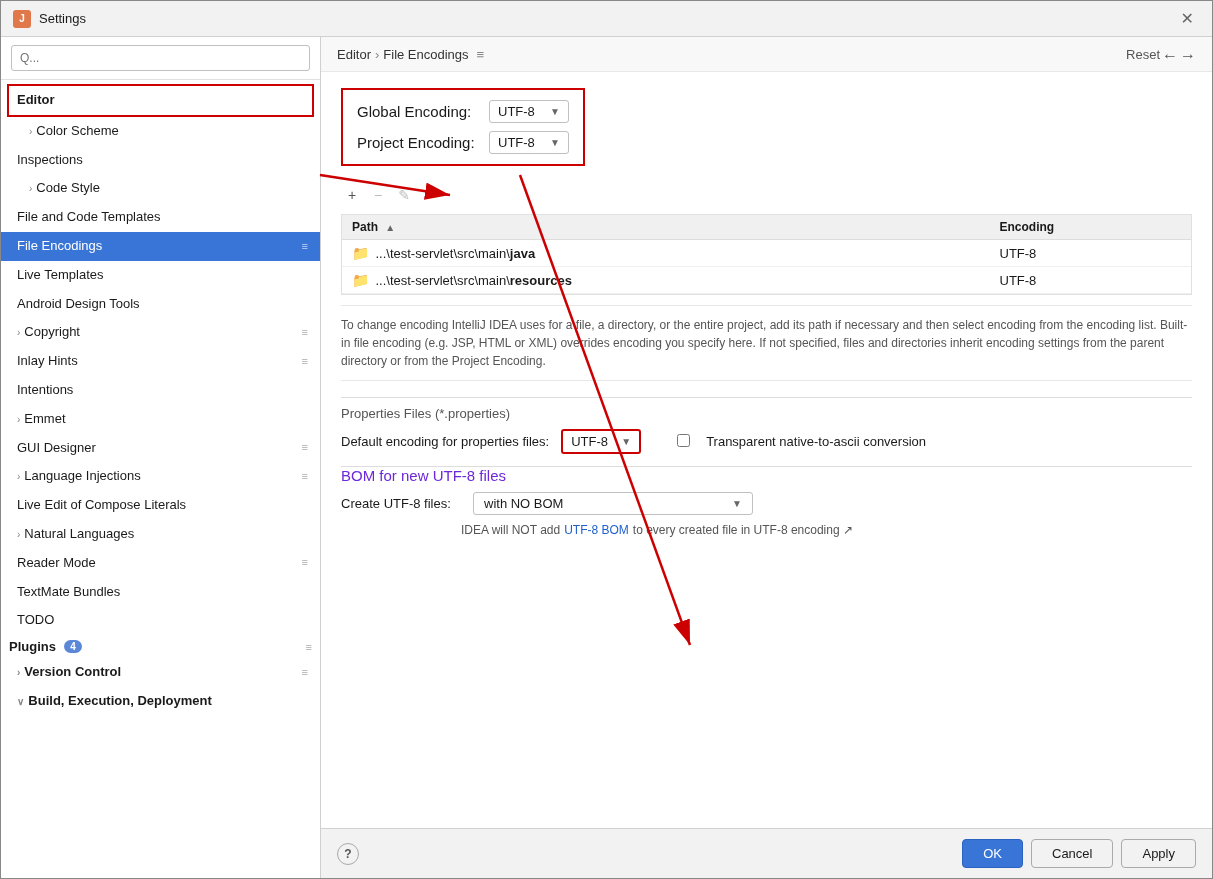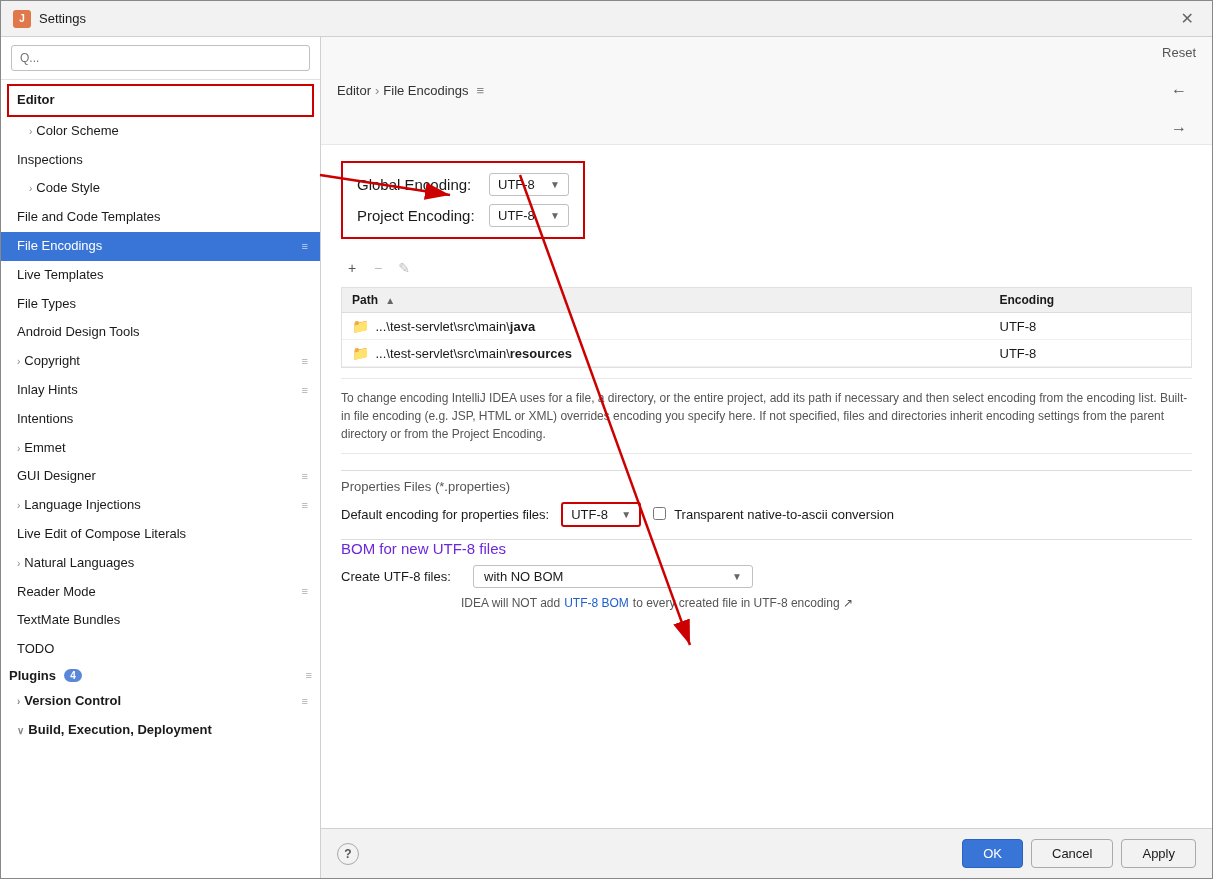--- a/index.html
+++ b/index.html
@@ -29,21 +29,21 @@
     .badge { background: #3875d7; color: white; border-radius: 8px; font-size: 10px; padding: 1px 6px; min-width: 18px; text-align: center; }
 
     .sidebar-section-plugins { display: flex; align-items: center; padding: 4px 8px; font-weight: 600; font-size: 13px; gap: 8px; }
     .sidebar-section-plugins .badge { background: #5a87d8; }
 
     
     .main { flex: 1; display: flex; flex-direction: column; background: #fff; }
 
     .breadcrumb-bar { display: flex; align-items: center; justify-content: space-between; padding: 8px 16px; border-bottom: 1px solid #e8e8e8; background: #f8f8f8; }
     .breadcrumb { display: flex; align-items: center; gap: 4px; font-size: 13px; color: #333; }
-    .breadcrumb-actions { display: flex; align-items: center; gap: 20px; color: #666; font-size: 13px; flex-direction: column; }
+    .breadcrumb-actions { display: flex; align-items: center; gap: 2px; color: #666; font-size: 13px; }
 
     .panel { padding: 16px 20px; flex: 1; overflow-y: auto; }
     .encoding-row { display: flex; align-items: center; gap: 12px; margin-bottom: 8px; }
     .encoding-row:last-child { margin-bottom: 0; }
     .encoding-label { font-size: 15px; min-width: 120px; }
     .encoding-dropdown { display: flex; align-items: center; gap: 4px; border: 1px solid #c0c0c0; background: #fff; padding: 3px 8px; border-radius: 3px; cursor: pointer; font-size: 13px; min-width: 80px; justify-content: space-between; }
     .encoding-dropdown .dd-arrow { font-size: 10px; color: #666; }
 
     
     .table-toolbar { display: flex; align-items: center; gap: 4px; margin-bottom: 4px; padding: 4px 0; }
@@ -55,21 +55,21 @@
     .file-table th { text-align: left; padding: 5px 10px; background: #f0f0f0; border-bottom: 1px solid #ddd; font-size: 12px; font-weight: 600; }
     .file-table td { padding: 5px 10px; border-bottom: 1px solid #f0f0f0; font-size: 13px; }
     .file-table .path-cell { display: flex; align-items: center; gap: 6px; }
     .sort-arrow { font-size: 10px; color: #666; margin-left: 4px; }
 
     
     .help-text { font-size: 12px; color: #555; line-height: 1.5; padding: 10px 0; border-top: 1px solid #e8e8e8; border-bottom: 1px solid #e8e8e8; margin-bottom: 16px; }
     .properties-row { display: flex; align-items: center; gap: 12px; margin-bottom: 12px; }
     .properties-label { font-size: 13px; text-align: right; }
     .encoding-dropdown-red { display: flex; align-items: center; gap: 4px; border: 2px solid #cc0000; background: #fff; padding: 3px 8px; border-radius: 3px; cursor: pointer; font-size: 13px; min-width: 80px; justify-content: space-between; }
-    .checkbox-row { display: flex; gap: 8px; font-size: 13px; }
+    .checkbox-row { display: flex; gap: 16px; font-size: 13px; margin-left: 24px; }
     input[type=checkbox] { width: 13px; height: 13px; }
 
     
     .bom-section { margin-top: 4px; }
     .bom-row { display: flex; align-items: center; gap: 12px; margin-bottom: 8px; }
     .bom-dropdown { display: flex; align-items: center; gap: 16px; border: 1px solid #c0c0c0; background: #fff; padding: 3px 10px; border-radius: 3px; cursor: pointer; font-size: 13px; min-width: 280px; justify-content: space-between; }
     .idea-note { font-size: 12px; color: #555; display: flex; align-items: center; gap: 4px; padding-left: 120px; }
     .idea-note a { color: #2060cc; text-decoration: none; }
 
     
@@ -125,23 +125,20 @@
 
       <div class="sidebar-item active">
         <span>File Encodings</span>
         <span class="icon-right">≡</span>
       </div>
 
       <div class="sidebar-item">
         <span>Live Templates</span>
       </div>
 
-      <div class="sidebar-item">
-        <span>File Types</span>
-      </div>
 
       <div class="sidebar-item">
         <span>Android Design Tools</span>
       </div>
 
       <div class="sidebar-item">
         <span><span style="color:#888;font-size:10px;margin-right:4px;">›</span><span>Copyright</span></span>
         <span class="icon-right">≡</span>
       </div>
 

